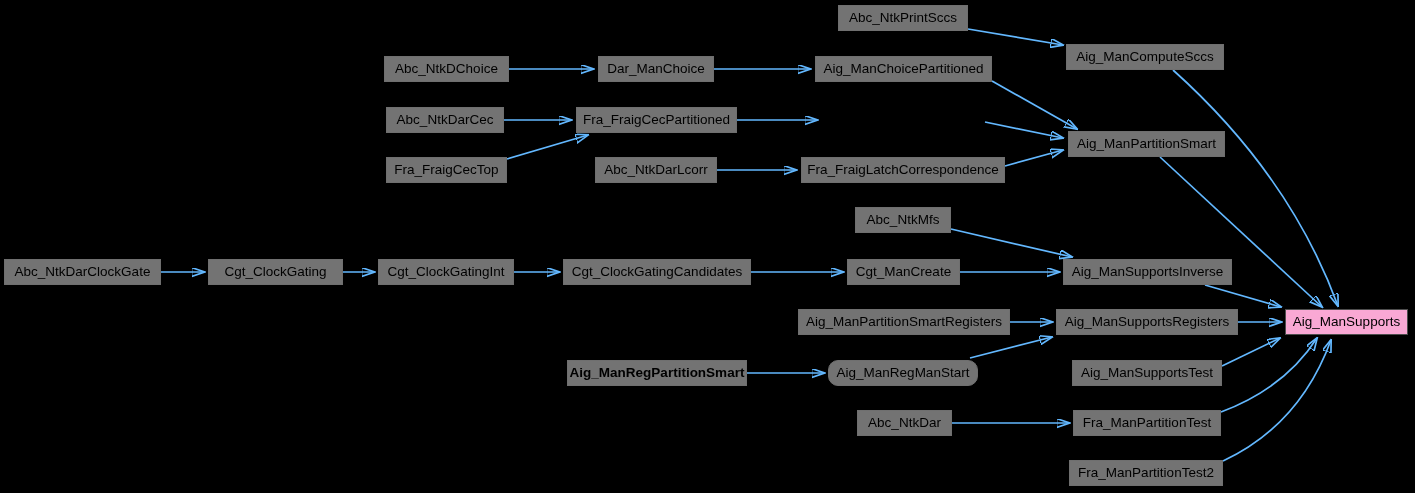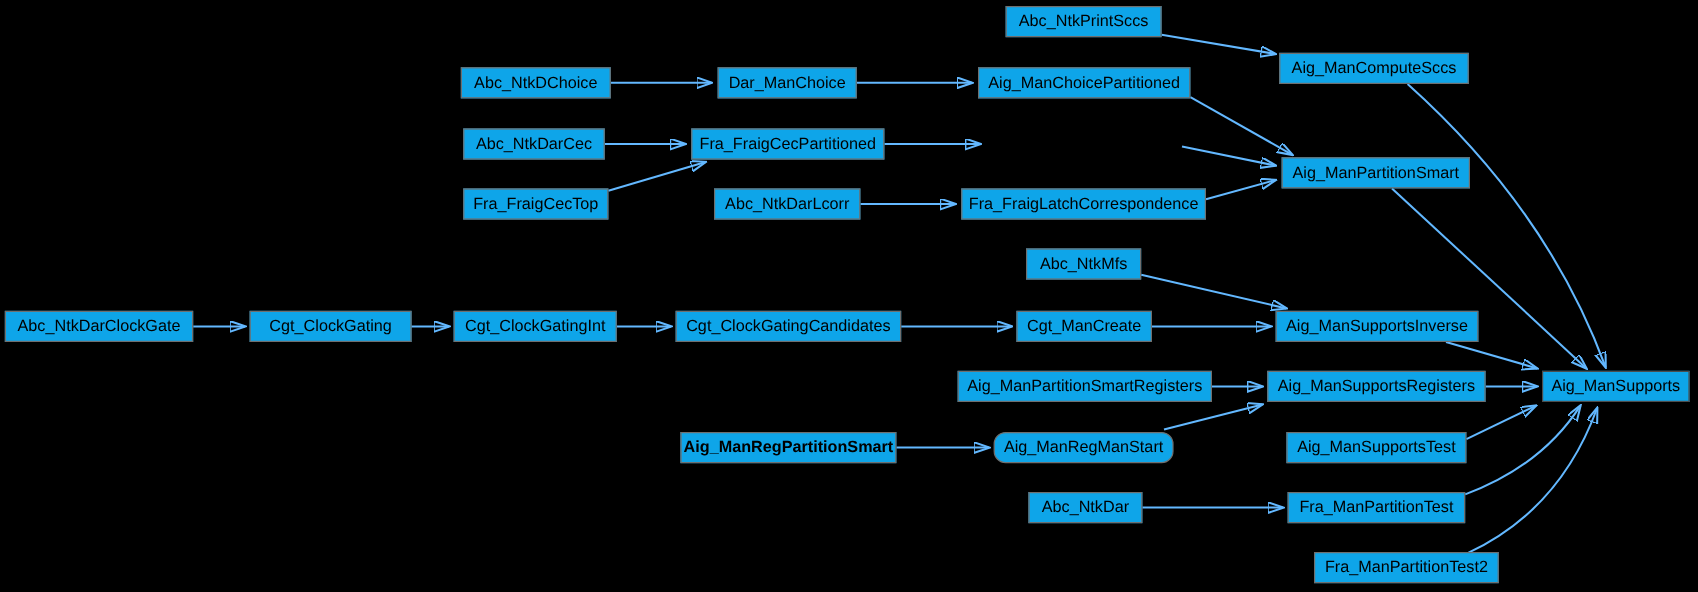--- a/index.html
+++ b/index.html
@@ -1,23 +1,23 @@
 <!DOCTYPE html>
 <html><head>
 <meta charset="utf-8">
 <style>
   html,body{margin:0;padding:0;background:#000;}
   .stage{position:relative;width:1415px;height:493px;background:#000;overflow:hidden;
          font-family:"Liberation Sans","DejaVu Sans",sans-serif;}
   .edge-layer{position:absolute;left:0;top:0;width:1415px;height:493px;}
   .edge-layer path{stroke:#63b8ff;stroke-width:1.7;fill:none;}
-  .node{position:absolute;box-sizing:border-box;background:#0ea5e9;border:1px solid #6f6f6f;
+  .node{position:absolute;box-sizing:border-box;background:#737373;border:1px solid #6f6f6f;
         color:#000;font-size:13.5px;line-height:1;display:flex;align-items:center;
         justify-content:center;white-space:nowrap;cursor:pointer;}
-  .node.hl{background:#0ea5e9;border-color:#4d4d4d;}
+  .node.hl{background:#f9a8d4;border-color:#4d4d4d;}
 </style>
 </head>
 <body>
 
 <div class="stage">
   <svg class="edge-layer" width="1415" height="493" viewBox="0 0 1415 493" xmlns="http://www.w3.org/2000/svg">
     <defs>
       <marker id="arrow" markerWidth="14" markerHeight="10" refX="12.5" refY="4.5" orient="auto" markerUnits="userSpaceOnUse">
         <path d="M0,0 L13,4.5 L0,9 Z" fill="#63b8ff"></path>
       </marker>
@@ -71,14 +71,14 @@
     <div class="node" style="left: 847px; top: 259px; width: 113px; height: 26px;">Cgt_ManCreate</div>
     <div class="node" style="left: 1063px; top: 259px; width: 169px; height: 26px;">Aig_ManSupportsInverse</div>
     <div class="node" style="left: 798px; top: 309px; width: 212px; height: 26px;">Aig_ManPartitionSmartRegisters</div>
     <div class="node" style="left: 1056px; top: 309px; width: 182px; height: 26px;">Aig_ManSupportsRegisters</div>
     <div class="node hl" style="left: 1285px; top: 309px; width: 123px; height: 26px;">Aig_ManSupports</div>
     <div class="node" style="left: 567px; top: 360px; width: 180px; height: 26px; font-weight: bold;">Aig_ManRegPartitionSmart</div>
     <div class="node" style="left: 828px; top: 360px; width: 150px; height: 26px; border-radius: 10px;">Aig_ManRegManStart</div>
     <div class="node" style="left: 1072px; top: 360px; width: 150px; height: 26px;">Aig_ManSupportsTest</div>
     <div class="node" style="left: 857px; top: 410px; width: 95px; height: 26px;">Abc_NtkDar</div>
     <div class="node" style="left: 1073px; top: 410px; width: 148px; height: 26px;">Fra_ManPartitionTest</div>
-    <div class="node" style="left: 1069px; top: 460px; width: 154px; height: 26px; margin-left: 26px;">Fra_ManPartitionTest2</div>
+    <div class="node" style="left: 1069px; top: 460px; width: 154px; height: 26px;">Fra_ManPartitionTest2</div>
   </div>
 
 </body></html>

